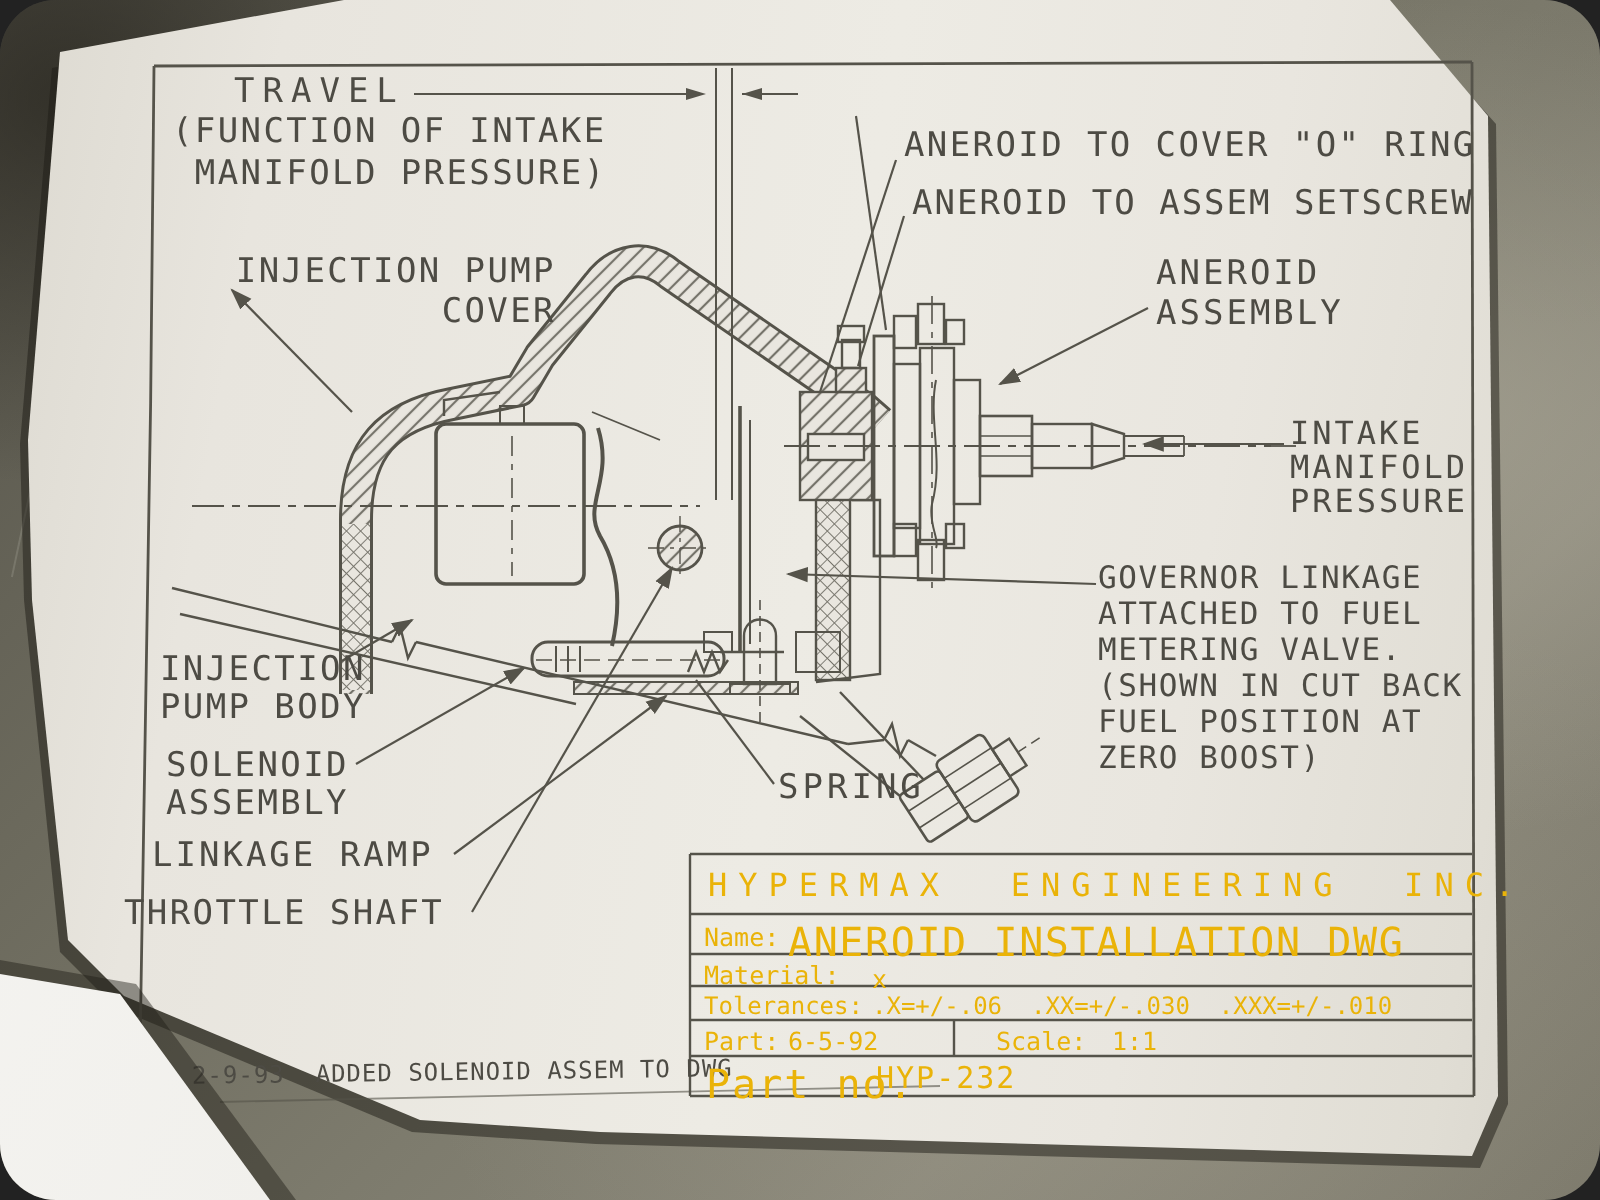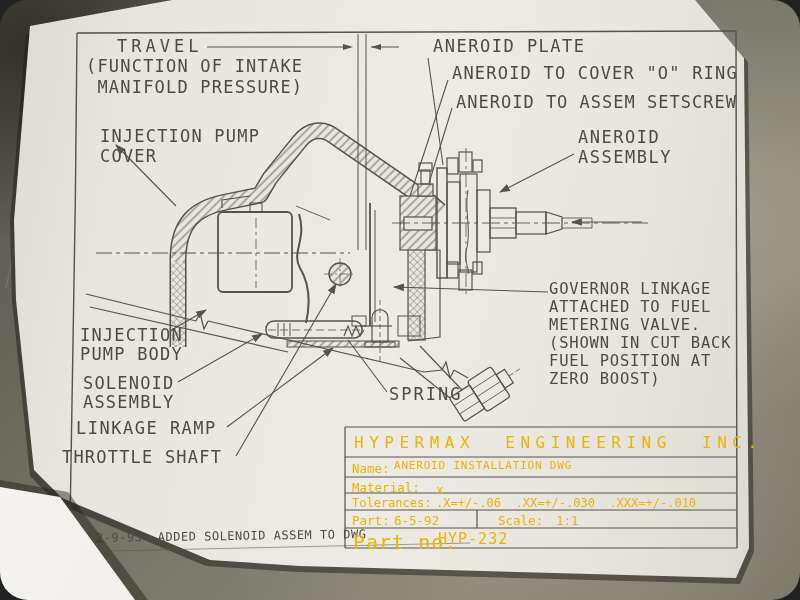--- a/index.html
+++ b/index.html
@@ -182,45 +182,47 @@
         <line x1="477" y1="510" x2="477" y2="528"></line>
       </g>
 
       <line x1="110" y1="551" x2="470" y2="543" stroke-width="0.9" opacity="0.6"></line>
     </g>
   </svg>
 
   <div class="lbl" style="left:117px;top:36px;letter-spacing:4px">TRAVEL</div>
   <div class="lbl" style="left:86px;top:56px">(FUNCTION OF INTAKE
  MANIFOLD PRESSURE)</div>
-  <div class="lbl" style="left:433px;top:36px;letter-spacing:1.5px">ANEROID PLATE</div>
   <div class="lbl" style="left:452px;top:63px">ANEROID TO COVER "O" RING</div>
   <div class="lbl" style="left:456px;top:92px;letter-spacing:1px">ANEROID TO ASSEM SETSCREW</div>
   <div class="lbl" style="left:578px;top:127px;line-height:20px;letter-spacing:1.5px">ANEROID
 ASSEMBLY</div>
+  <div class="lbl" style="left:645px;top:208px;font-size:16px;line-height:17px;letter-spacing:1.5px">INTAKE
+MANIFOLD
+PRESSURE</div>
   <div class="lbl" style="left:549px;top:280px;font-size:15.5px;line-height:18px;letter-spacing:0.8px">GOVERNOR LINKAGE
 ATTACHED TO FUEL
 METERING VALVE.
 (SHOWN IN CUT BACK
 FUEL POSITION AT
 ZERO BOOST)</div>
-  <div class="lbl" style="left:100px;top:126px;width:178px;text-align:left;line-height:20px">INJECTION PUMP
+  <div class="lbl" style="left:100px;top:126px;width:178px;text-align:right;line-height:20px">INJECTION PUMP
 COVER</div>
   <div class="lbl" style="left:80px;top:326px;line-height:19px">INJECTION
 PUMP BODY</div>
   <div class="lbl" style="left:83px;top:374px;line-height:19px">SOLENOID
 ASSEMBLY</div>
   <div class="lbl" style="left:62px;top:447px">THROTTLE SHAFT</div>
   <div class="lbl" style="left:76px;top:418px;letter-spacing:1.5px">LINKAGE RAMP</div>
   <div class="lbl" style="left:389px;top:384px;letter-spacing:2px">SPRING</div>
   <div class="lbl" style="left:96px;top:526px;font-size:12px;letter-spacing:0.5px;transform:rotate(-0.8deg)">2-9-93  ADDED SOLENOID ASSEM TO DWG</div>
 
   <div class="tb" style="left:354px;top:433px;font-size:16px;letter-spacing:5.5px">HYPERMAX  ENGINEERING  INC.</div>
   <div class="tb" style="left:352px;top:461px;font-size:12.5px">Name:</div>
-  <div class="tb" style="left:394px;top:459px;font-size:11px;letter-spacing:0.8px">ANEROID INSTALLATION DWG</div>
+  <div class="tb" style="left:394px;top:459px;font-size:20px;letter-spacing:0.8px">ANEROID INSTALLATION DWG</div>
   <div class="tb" style="left:352px;top:480px;font-size:12.5px">Material:</div>
   <div class="tb" style="left:436px;top:482px;font-size:12.5px">x</div>
   <div class="tb" style="left:352px;top:496px;font-size:12px">Tolerances:</div>
   <div class="tb" style="left:436px;top:496px;font-size:12px">.X=+/-.06  .XX=+/-.030  .XXX=+/-.010</div>
   <div class="tb" style="left:352px;top:513px;font-size:12.5px">Part:</div>
   <div class="tb" style="left:394px;top:513px;font-size:12.5px">6-5-92</div>
   <div class="tb" style="left:498px;top:513px;font-size:12.5px">Scale:</div>
   <div class="tb" style="left:556px;top:513px;font-size:12.5px">1:1</div>
   <div class="tb" style="left:353px;top:530px;font-size:20px;letter-spacing:1px">Part no.</div>
   <div class="tb" style="left:438px;top:530px;font-size:15px;letter-spacing:1px">HYP-232</div>

